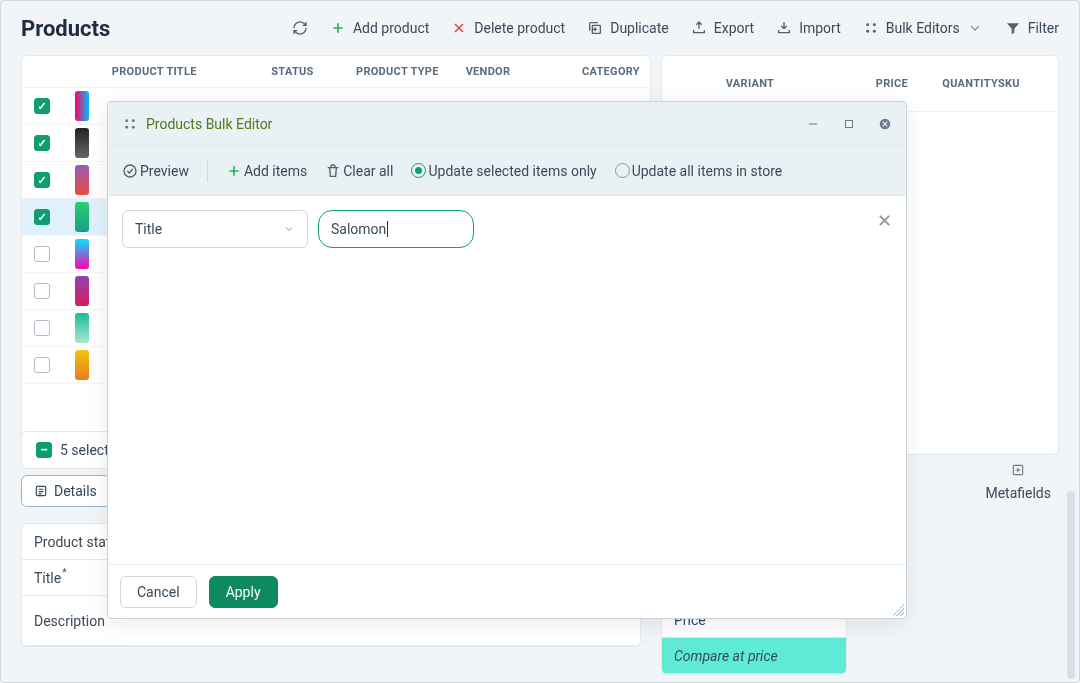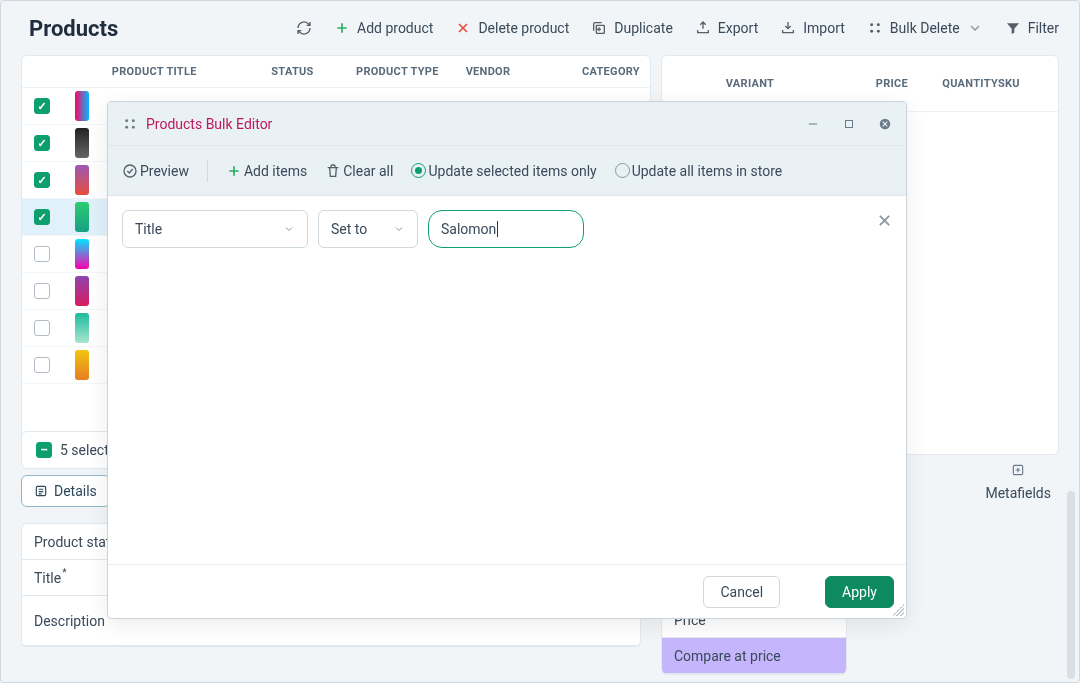--- a/index.html
+++ b/index.html
@@ -19,21 +19,20 @@
   .topbar {
     display: flex;
     align-items: center;
     height: 54px;
     padding: 0 20px;
   }
   .page-title {
     font-size: 22px;
     font-weight: 700;
     color: #1f2d3d;
-    margin-left: 8px;
   }
   .top-actions {
     margin-left: auto;
     display: flex;
     align-items: center;
     gap: 22px;
   }
   .action {
     display: inline-flex;
     align-items: center;
@@ -124,40 +123,40 @@
     border:1px solid #e2e8ee;border-radius:6px;background:#fff;
   }
   .det-row{height:36px;display:flex;align-items:center;padding:0 12px;border-bottom:1px solid #e2e8ee;font-size:14px;color:#3a4a5a;}
   .det-row.tall{height:50px;}
   .sup{font-size:10px; position:relative; top:-5px; left:1px;}
   .side-panel{
     position:absolute;left:660px;top:600px;width:186px;
     border:1px solid #e2e8ee;border-radius:6px;background:#fff;overflow:hidden;
   }
   .side-row{height:36px;display:flex;align-items:center;padding:0 12px;border-bottom:1px solid #e2e8ee;font-size:14px;color:#3a4a5a;}
-  .side-row.sel{background:#c4b5fd;}
+  .side-row.sel{background:#5eead4;font-style:italic;}
   .outer-scroll{position:absolute;right:4px;top:490px;width:8px;height:188px;background:#d9dfe5;border-radius:4px;}
   
   
   .modal{
     position:absolute;
     left:106px; top:100px;
     width:800px; height:518px;
     background:#fff;
     border:1px solid #c9d3dc;
     border-radius:4px;
     box-shadow:0 6px 22px rgba(0,0,0,.08);
     display:flex;flex-direction:column;
     overflow:hidden;
   }
   .modal-head{
     height:44px;background:#eaf1f5;border-bottom:1px solid #dfe7ed;
     display:flex;align-items:center;padding:0 14px;gap:8px;
   }
-  .modal-title{font-size:14px;color:#be185d;}
+  .modal-title{font-size:14px;color:#4d7c0f;}
   .modal-head-r{margin-left:auto;display:flex;align-items:center;gap:22px;}
   .win-icon{width:14px;height:14px;display:inline-flex;align-items:center;justify-content:center;}
   .modal-toolbar{
     height:50px;background:#eaf1f5;border-bottom:1px solid #dfe7ed;
     display:flex;align-items:center;padding:0 14px;gap:18px;font-size:14px;color:#3a4a5a;
   }
   .vdiv{width:1px;height:22px;background:#cfd8df;}
   .tb-item{display:inline-flex;align-items:center;gap:2px;cursor:pointer;}
   .radio{width:15px;height:15px;border:1.5px solid #8a96a2;border-radius:50%;display:inline-flex;align-items:center;justify-content:center;}
   .radio.on{border-color:#0e9f6e;}
@@ -168,27 +167,27 @@
     display:flex;align-items:center;justify-content:space-between;padding:0 12px;font-size:14px;color:#3a4a5a;
   }
   .inp-box{
     height:38px;border:1.5px solid #0e9f6e;border-radius:14px;background:#fff;
     display:flex;align-items:center;padding:0 12px;font-size:14px;color:#3a4a5a;
   }
   .caret{display:inline-block;width:1px;height:16px;background:#333;margin-left:1px;animation:bl 1s step-end infinite;}
   @keyframes bl{50%{opacity:0;}}
   .row-del{margin-left:auto;color:#8a96a2;font-size:18px;cursor:pointer;}
   .modal-foot{
-    height:54px;border-top:1px solid #e8edf1;display:flex;align-items:center;justify-content:flex-end;gap:12px;padding:2px 12px;position:relative;
+    height:54px;border-top:1px solid #e8edf1;display:flex;align-items:center;gap:12px;padding:2px 12px;position:relative;
   }
   .btn{
     height:32px;padding:0 16px;border-radius:6px;font-size:14px;display:inline-flex;align-items:center;cursor:pointer;
   }
   .btn-sec{background:#fff;border:1px solid #cfd8df;color:#3a4a5a;}
-  .btn-pri{background:#0e8a60;color:#fff;border:1px solid #0e8a60;margin-left:33px;}
+  .btn-pri{background:#0e8a60;color:#fff;border:1px solid #0e8a60;}
   .resize-grip{position:absolute;right:2px;bottom:2px;width:12px;height:12px;
     background:
       linear-gradient(135deg, transparent 50%, #c0c8cf 50%, #c0c8cf 58%, transparent 58%),
       linear-gradient(135deg, transparent 65%, #c0c8cf 65%, #c0c8cf 73%, transparent 73%),
       linear-gradient(135deg, transparent 80%, #c0c8cf 80%, #c0c8cf 88%, transparent 88%);
   }
 </style>
 </head>
 <body>
 
@@ -232,21 +231,21 @@
         </svg>
       <span>Import</span>
     </span>
     <span class="action">
       <svg viewBox="0 0 24 24" class="icon-fill-gray">
           <circle cx="7" cy="7" r="2.2"></circle>
           <circle cx="17" cy="7" r="2.2"></circle>
           <circle cx="7" cy="17" r="2.2"></circle>
           <circle cx="17" cy="17" r="2.2"></circle>
         </svg>
-      <span>Bulk Delete</span>
+      <span>Bulk Editors</span>
       <svg class="chev" viewBox="0 0 24 24">
           <path d="M6 9l6 6 6-6"></path>
         </svg>
     </span>
     <span class="action">
       <svg viewBox="0 0 24 24" class="icon-fill-gray">
           <path d="M3 5h18l-7 8v6l-4 2v-8z"></path>
         </svg>
       <span>Filter</span>
     </span>
@@ -447,26 +446,20 @@
       <span>Update all items in store</span>
     </span>
   </div>
   <div class="modal-body">
     <div class="sel-box" style="width:186px">
       <span>Title</span>
       <svg class="chev" viewBox="0 0 24 24">
           <path d="M6 9l6 6 6-6"></path>
         </svg>
     </div>
-    <div class="sel-box" style="width:100px">
-      <span>Set to</span>
-      <svg class="chev" viewBox="0 0 24 24">
-          <path d="M6 9l6 6 6-6"></path>
-        </svg>
-    </div>
     <div class="inp-box" style="width:156px">
       <span>Salomon</span>
         <span class="caret"></span>
     </div>
     <span class="row-del">✕</span>
   </div>
   <div class="modal-foot">
     <div class="btn btn-sec">
         <span>Cancel</span>
       </div>

